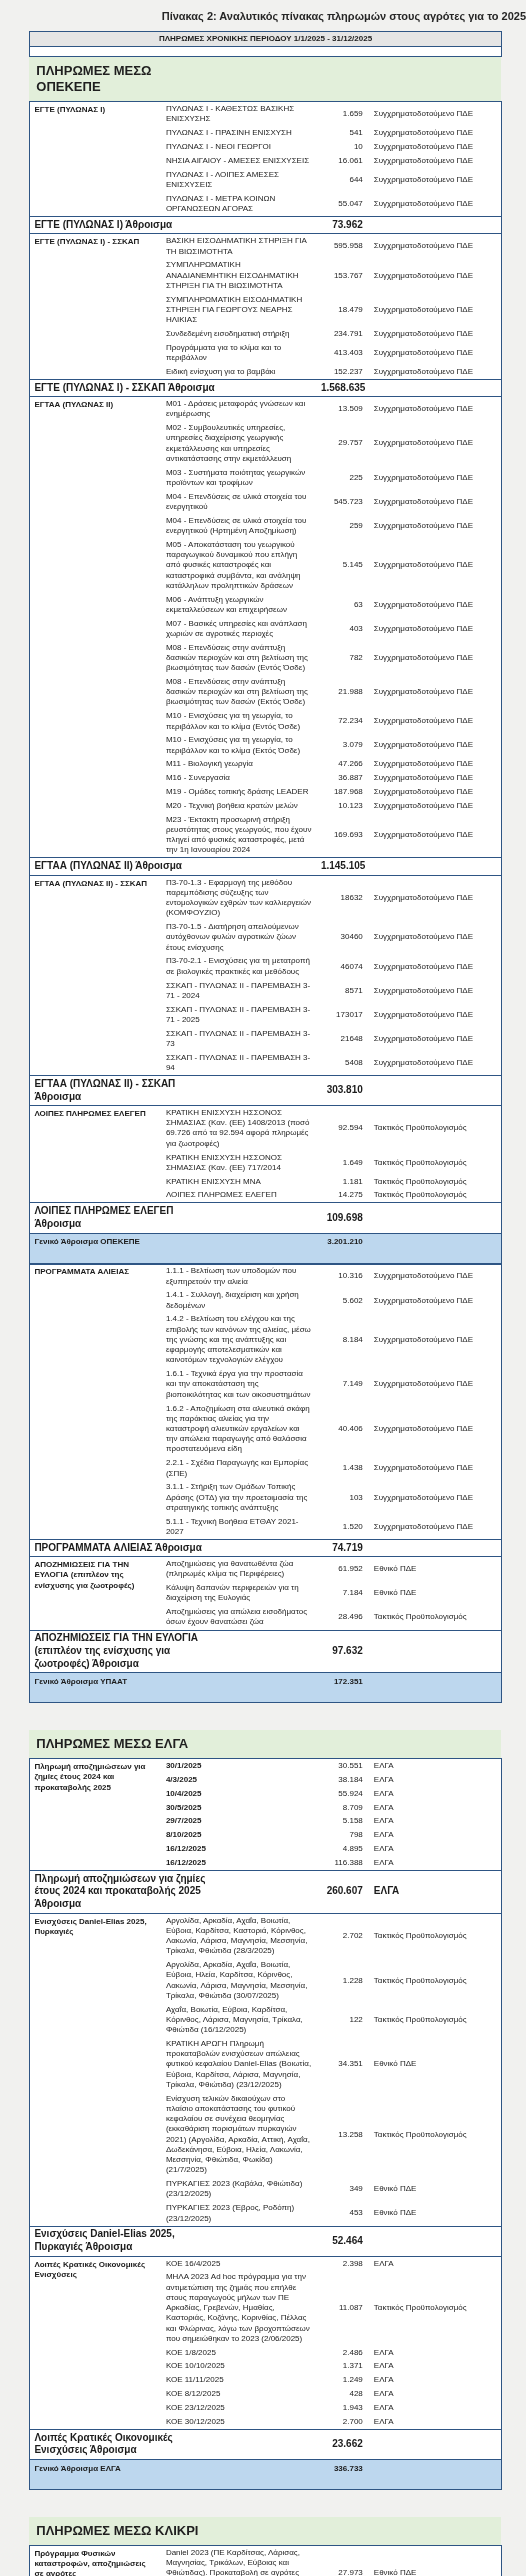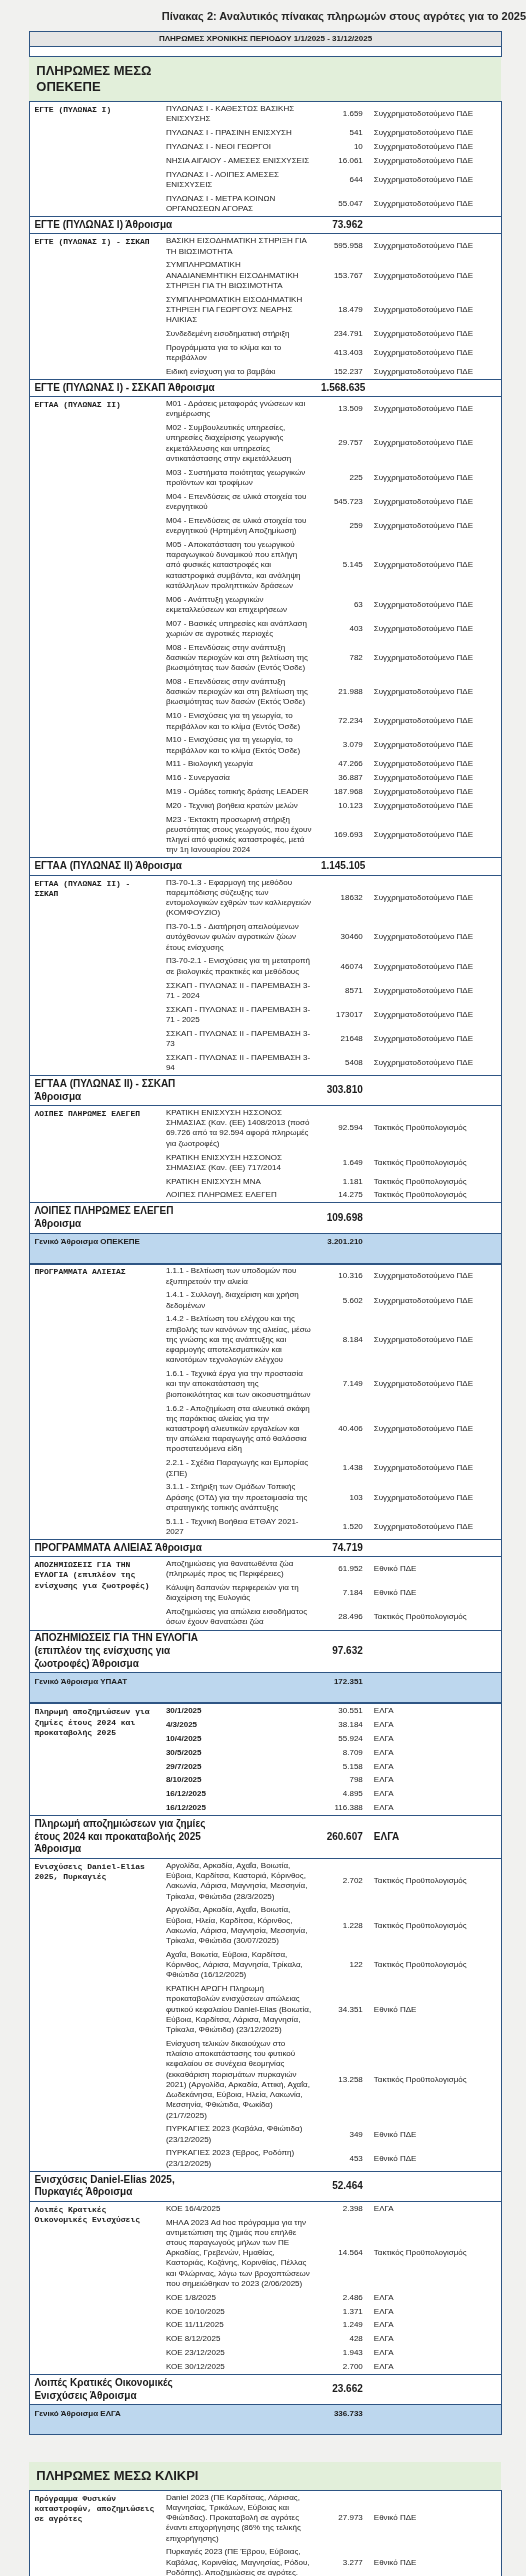--- a/index.html
+++ b/index.html
@@ -32,21 +32,21 @@
   }
   .headspacer td{height:9.5px;background:#ffffff;border-top:1.5px solid #2e5584;padding:0;}
   
   .section-bar{
     width:457px;margin-left:29px;margin-top:27px;background:#e2efda;
     font-weight:700;font-size:13px;color:#1f1f1f;
     padding:5.8px 7.3px;white-space:pre-line;line-height:1.25;
   }
   .section-bar.first{margin-top:0;}
   
-  td.gname{font-weight:700;vertical-align:top;padding-top:2.9px;font-size:8px;font-family:Liberation Mono, monospace;}
+  td.gname{font-weight:700;vertical-align:top;padding-top:2.9px;font-size:8px;}
   td.detail{font-size:8px;}
   td.datecell{text-align:left;padding-right:8.8px;font-weight:700;font-size:8px;}
   td.amount{text-align:right;white-space:nowrap;padding-right:3.7px;}
   td.source{padding-left:7.3px;font-size:8px;}
   tr.sub td{
     font-weight:700;border-top:1.5px solid #2e5584;border-bottom:1.5px solid #2e5584;
     font-size:10px;
   }
   tr.sub .sublabel{display:block;max-width:183px;}
   tr.gstart td{border-top:1.5px solid #2e5584;}
@@ -388,21 +388,21 @@
           </tr>
           <tr class="sub">
             <td colspan="2">
               <span class="sublabel">ΠΡΟΓΡΑΜΜΑΤΑ ΑΛΙΕΙΑΣ  Άθροισμα</span>
             </td>
             <td class="amount">74.719</td>
             <td class="source"></td>
           </tr>
           <tr class="gstart">
             <td class="gname" rowspan="3">ΑΠΟΖΗΜΙΩΣΕΙΣ ΓΙΑ ΤΗΝ ΕΥΛΟΓΙΑ (επιπλέον της ενίσχυσης για ζωοτροφές)</td>
-            <td class="detail">Αποζημιώσεις για θανατωθέντα ζώα (πληρωμές προς τις Περιφέρειες)</td>
+            <td class="detail">Αποζημιώσεις για θανατωθέντα ζώα (πληρωμές κλίμα τις Περιφέρειες)</td>
             <td class="amount">61.952</td>
             <td class="source">Εθνικό ΠΔΕ</td>
           </tr>
           <tr>
             <td class="detail">Κάλυψη δαπανών περιφερειών για τη διαχείριση της Ευλογιάς</td>
             <td class="amount">7.184</td>
             <td class="source">Εθνικό ΠΔΕ</td>
           </tr>
           <tr>
             <td class="detail">Αποζημιώσεις για απώλεια εισοδήματος όσων έχουν θανατώσει ζώα</td>
@@ -416,20 +416,21 @@
             <td class="amount">97.632</td>
             <td class="source"></td>
           </tr>
           <tr class="gtotal">
             <td colspan="2">Γενικό Άθροισμα ΥΠΑΑΤ</td>
             <td class="amount">172.351</td>
             <td></td>
           </tr>
         </tbody>
       </table>
+      <div class="section-bar">ΠΛΗΡΩΜΕΣ ΜΕΣΩ ΕΛΓΑ</div>
       <table class="tbl btbl body-tbl">
         <colgroup>
           <col class="w1">
           <col class="w2">
           <col class="w3">
           <col class="w4">
         </colgroup>
         <tbody>
           <tr class="gstart">
             <td class="gname" rowspan="8">Πληρωμή αποζημιώσεων για ζημίες έτους 2024 και προκαταβολής 2025</td>
@@ -523,21 +524,21 @@
             <td class="source"></td>
           </tr>
           <tr class="gstart">
             <td class="gname" rowspan="8">Λοιπές Κρατικές Οικονομικές Ενισχύσεις</td>
             <td class="detail">ΚΟΕ 16/4/2025</td>
             <td class="amount">2.398</td>
             <td class="source">ΕΛΓΑ</td>
           </tr>
           <tr>
             <td class="detail">ΜΗΛΑ 2023 Ad hoc πρόγραμμα για την αντιμετώπιση της ζημιάς που επήλθε στους παραγωγούς μήλων των ΠΕ Αρκαδίας, Γρεβενών, Ημαθίας, Καστοριάς, Κοζάνης, Κορινθίας, Πέλλας και Φλώρινας, λόγω των βροχοπτώσεων που σημειώθηκαν το 2023 (2/06/2025)</td>
-            <td class="amount">14.564</td>
+            <td class="amount">11.087</td>
             <td class="source">Τακτικός Προϋπολογισμός</td>
           </tr>
           <tr>
             <td class="detail">ΚΟΕ 1/8/2025</td>
             <td class="amount">2.486</td>
             <td class="source">ΕΛΓΑ</td>
           </tr>
           <tr>
             <td class="detail">ΚΟΕ 10/10/2025</td>
             <td class="amount">1.371</td>

